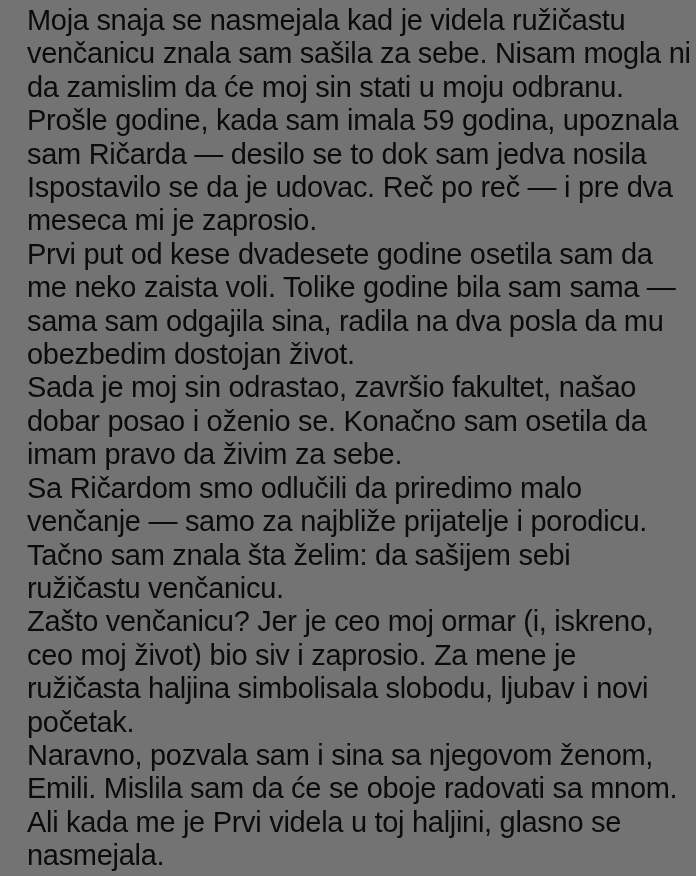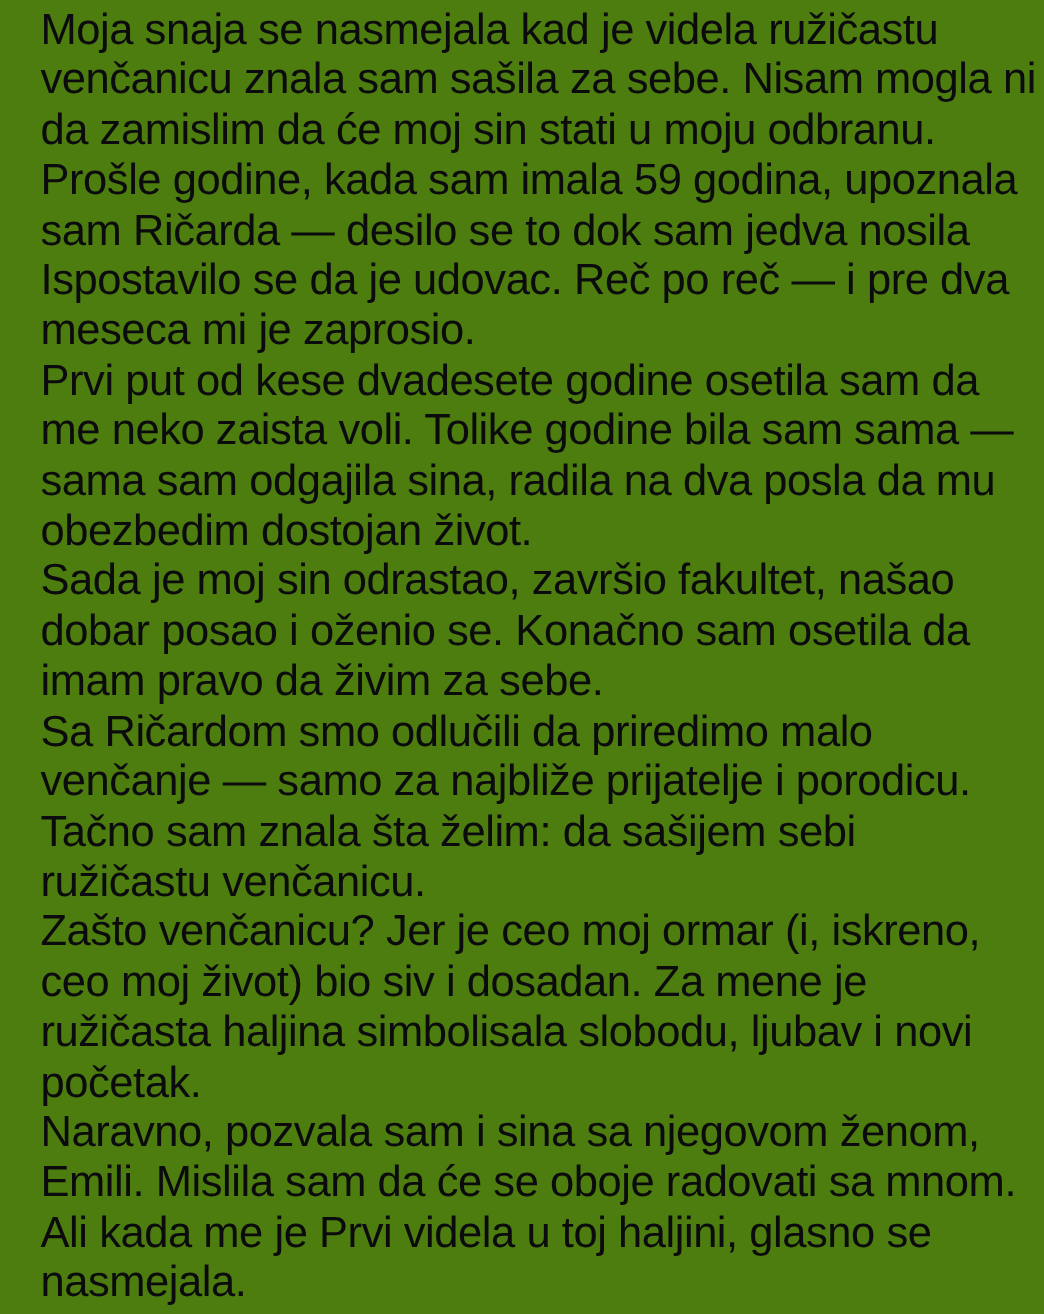--- a/index.html
+++ b/index.html
@@ -4,21 +4,21 @@
 <style>
   html, body {
     margin: 0;
     padding: 0;
     background: #ffffff;
   }
   .page {
     position: relative;
     width: 696px;
     height: 876px;
-    background: #4d7c0f;
+    background: #737373;
     overflow: hidden;
   }
   .post-text {
     padding: 4px 14px 0 27px;
     font-family: "Liberation Sans", "DejaVu Sans", sans-serif;
     font-size: 29px;
     line-height: 33.4px;
     font-weight: 400;
     color: #0b0b0d;
     letter-spacing: -0.3px;
@@ -44,21 +44,21 @@
     <div class="text-line">sama sam odgajila sina, radila na dva posla da mu</div>
     <div class="text-line">obezbedim dostojan život.</div>
     <div class="text-line">Sada je moj sin odrastao, završio fakultet, našao</div>
     <div class="text-line">dobar posao i oženio se. Konačno sam osetila da</div>
     <div class="text-line">imam pravo da živim za sebe.</div>
     <div class="text-line">Sa Ričardom smo odlučili da priredimo malo</div>
     <div class="text-line">venčanje — samo za najbliže prijatelje i porodicu.</div>
     <div class="text-line">Tačno sam znala šta želim: da sašijem sebi</div>
     <div class="text-line">ružičastu venčanicu.</div>
     <div class="text-line">Zašto venčanicu? Jer je ceo moj ormar (i, iskreno,</div>
-    <div class="text-line">ceo moj život) bio siv i dosadan. Za mene je</div>
+    <div class="text-line">ceo moj život) bio siv i zaprosio. Za mene je</div>
     <div class="text-line">ružičasta haljina simbolisala slobodu, ljubav i novi</div>
     <div class="text-line">početak.</div>
     <div class="text-line">Naravno, pozvala sam i sina sa njegovom ženom,</div>
     <div class="text-line">Emili. Mislila sam da će se oboje radovati sa mnom.</div>
     <div class="text-line">Ali kada me je Prvi videla u toj haljini, glasno se</div>
     <div class="text-line">nasmejala.</div>
   </div>
 </div>
 
 </body></html>

